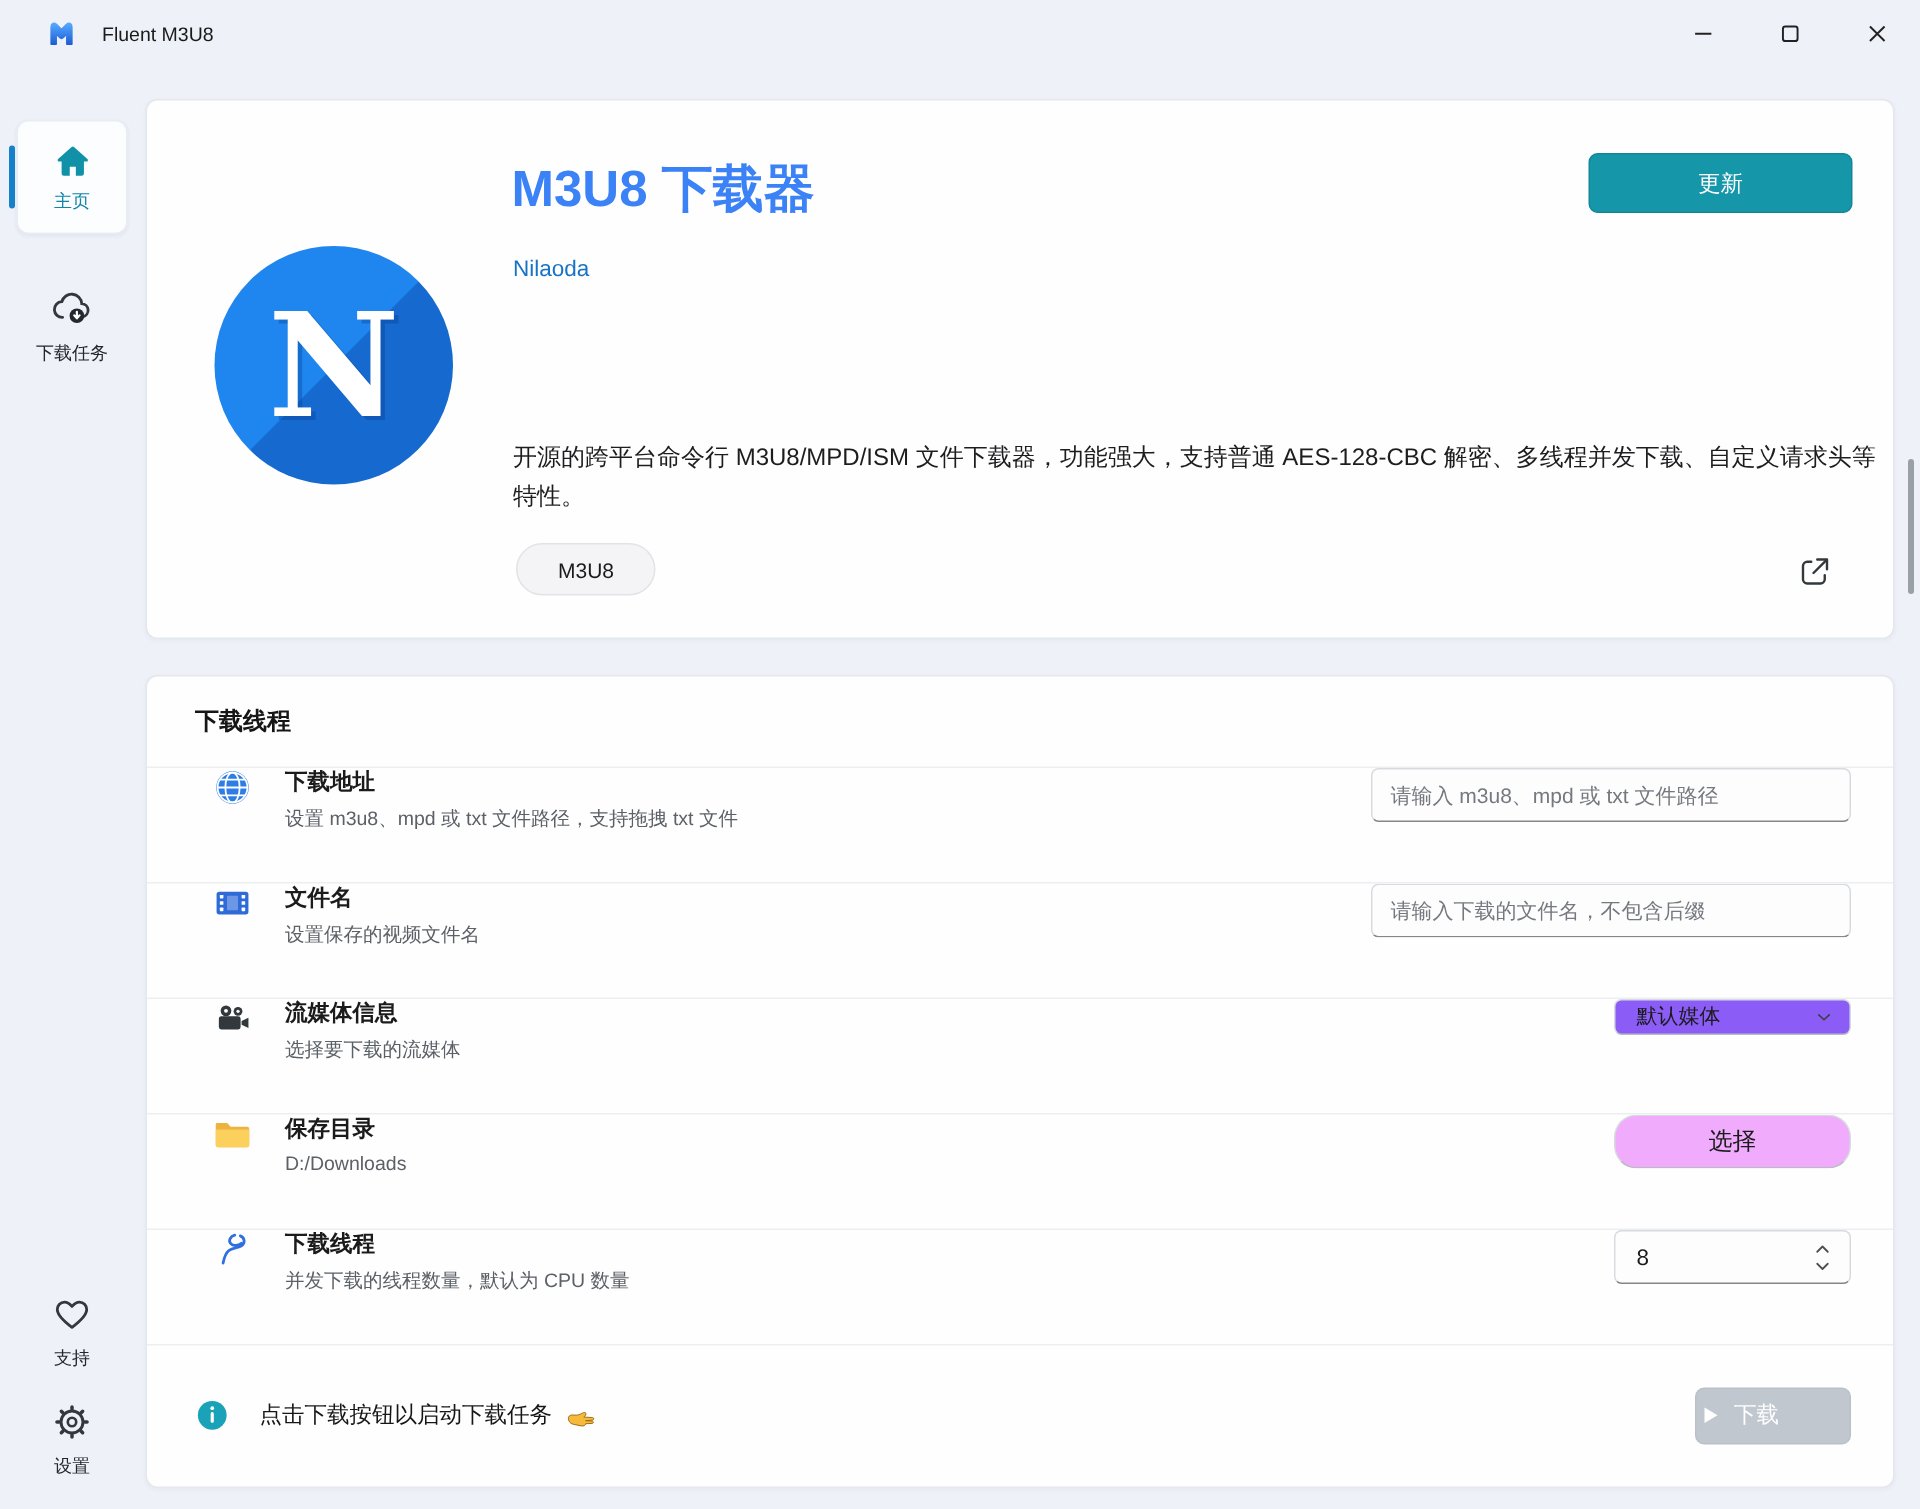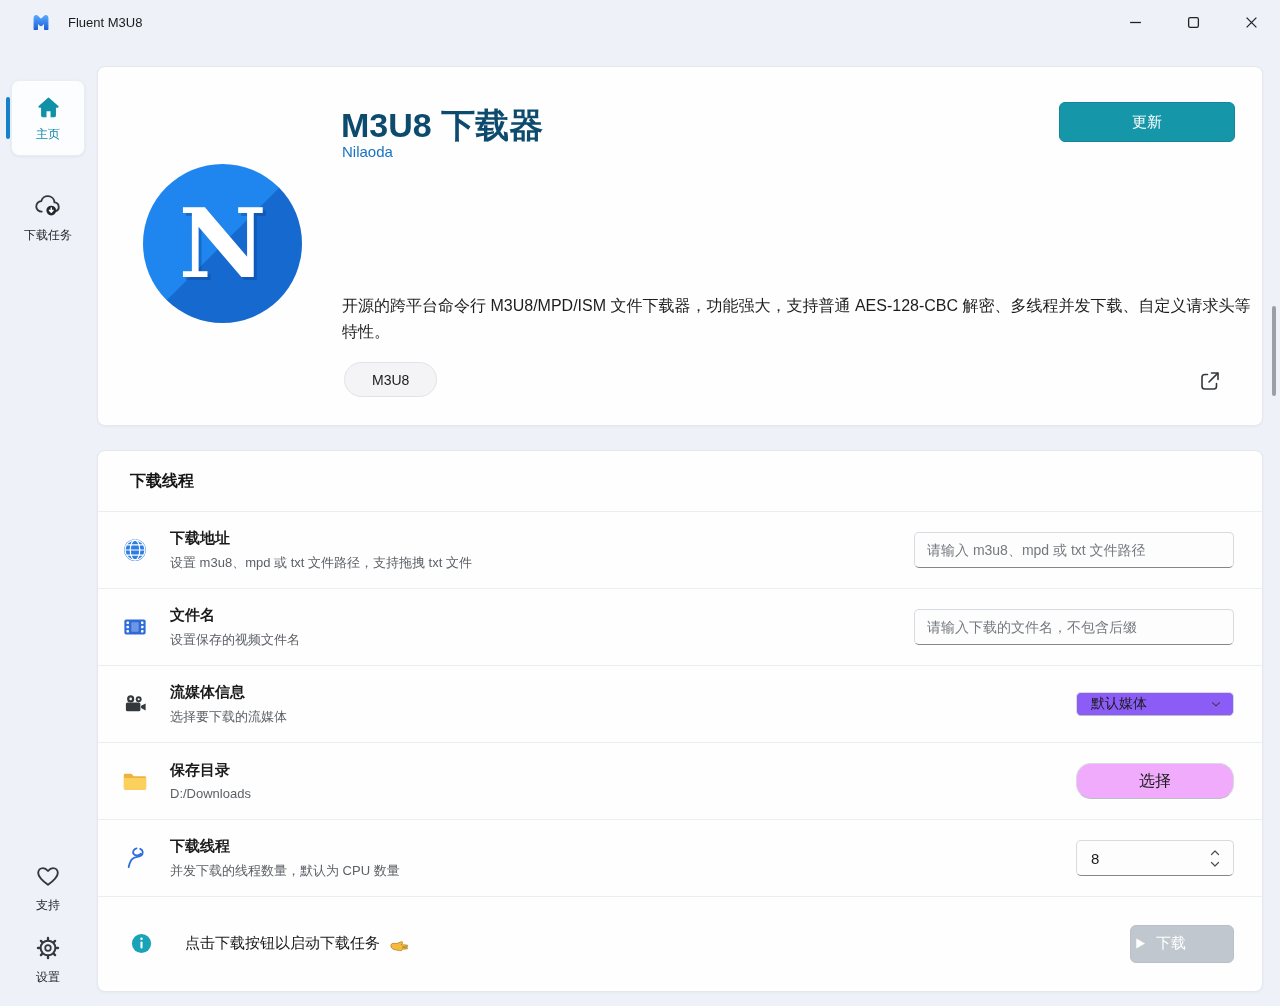--- a/index.html
+++ b/index.html
@@ -60,22 +60,22 @@
     border-radius:50%;
     background:linear-gradient(135deg,#1e86ee 50%, #1569cf 50.5%);
     display:flex; align-items:center; justify-content:center;
     overflow:hidden;
   }
   .logo-letter{
     font-family:"DejaVu Serif","Liberation Serif",serif;
     font-weight:bold; font-size:96px; color:#ffffff; line-height:1;
     text-shadow:3px 3px 0 rgba(10,60,140,.35);
   }
-  .hero-title{ position:absolute; left:243px; top:36px; font-size:34px; font-weight:bold; color:#0c4a6e; }
-  .hero-author{ position:absolute; left:244px; top:76px; font-size:15px; color:#1873c4; cursor:pointer; }
+  .hero-title{ position:absolute; left:243px; top:36px; font-size:34px; font-weight:bold; color:#3b82f6; }
+  .hero-author{ position:absolute; left:244px; top:104px; font-size:15px; color:#1873c4; cursor:pointer; }
   .hero-stats{ position:absolute; left:244px; top:138px; display:flex; align-items:center; }
   .stat{ display:flex; flex-direction:column; }
   .stat-value{ font-size:20px; font-weight:bold; color:#161616; }
   .stat-label{ font-size:13px; color:#33373c; margin-top:10px; }
   .stat-divider{ width:1px; height:46px; background:#d8dadf; margin:0 38px; }
   .hero-desc{
     position:absolute; left:244px; top:226px; width:916px;
     font-size:16px; line-height:1.65; color:#1d1d1f;
   }
   .hero-tagrow{ position:absolute; left:246px; top:295px; display:flex; }
@@ -89,21 +89,21 @@
     position:absolute; right:27px; top:35px; width:176px; height:40px;
     background:#1596a9; border:1px solid #12879a; border-radius:6px;
     color:#fff; font-size:15px; display:flex; align-items:center; justify-content:center;
     cursor:pointer;
   }
 
   
   .section-title{ padding:20px 0 0 32px; font-size:16px; font-weight:bold; color:#161616; height:60px; }
   .setting-row{
     height:77px; border-top:1px solid #eceef1;
-    display:flex; align-items:center; padding:0 28px 0 24px;
+    display:flex; align-items:flex-start; padding:0 28px 0 44px;
   }
   .row-icon{ width:26px; height:26px; flex:0 0 26px; }
   .row-text{ margin-left:22px; display:flex; flex-direction:column; }
   .row-title{ font-size:15px; font-weight:bold; color:#1b1b1b; }
   .row-sub{ font-size:13px; color:#5c6167; margin-top:6px; }
   .row-control{ margin-left:auto; }
 
   .text-input{
     width:320px; height:36px; padding:0 12px;
     border:1px solid #d7dade; border-bottom:1px solid #83868b; border-radius:5px;
@@ -136,21 +136,21 @@
     font-family:"Liberation Sans","DejaVu Sans",sans-serif;
   }
   .spinner{ position:absolute; right:10px; top:0; height:100%; display:flex; flex-direction:column; justify-content:center; }
   .spin-btn{ width:16px; height:11px; display:flex; align-items:center; justify-content:center; cursor:pointer; }
 
   .footer-row{
     height:94px; border-top:1px solid #eceef1;
     display:flex; align-items:center; padding:0 28px 0 32px;
   }
   .info-icon{ width:23px; height:23px; flex:0 0 23px; }
-  .footer-text{ margin-left:32px; font-size:15px; color:#161616; display:flex; align-items:center; }
+  .footer-text{ margin-left:20px; font-size:15px; color:#161616; display:flex; align-items:center; }
   .pointer-icon{ width:22px; height:22px; margin-left:8px; }
   .download-btn{
     margin-left:auto; width:104px; height:38px; border-radius:6px;
     background:#c1c7ce; border:1px solid #bac0c7;
     display:flex; align-items:center; justify-content:flex-start; gap:8px;
     color:#ffffff; font-size:15px; cursor:default;
   }
 
   
   .scrollbar-track{ position:absolute; top:66px; bottom:0; right:0; width:12px; }

